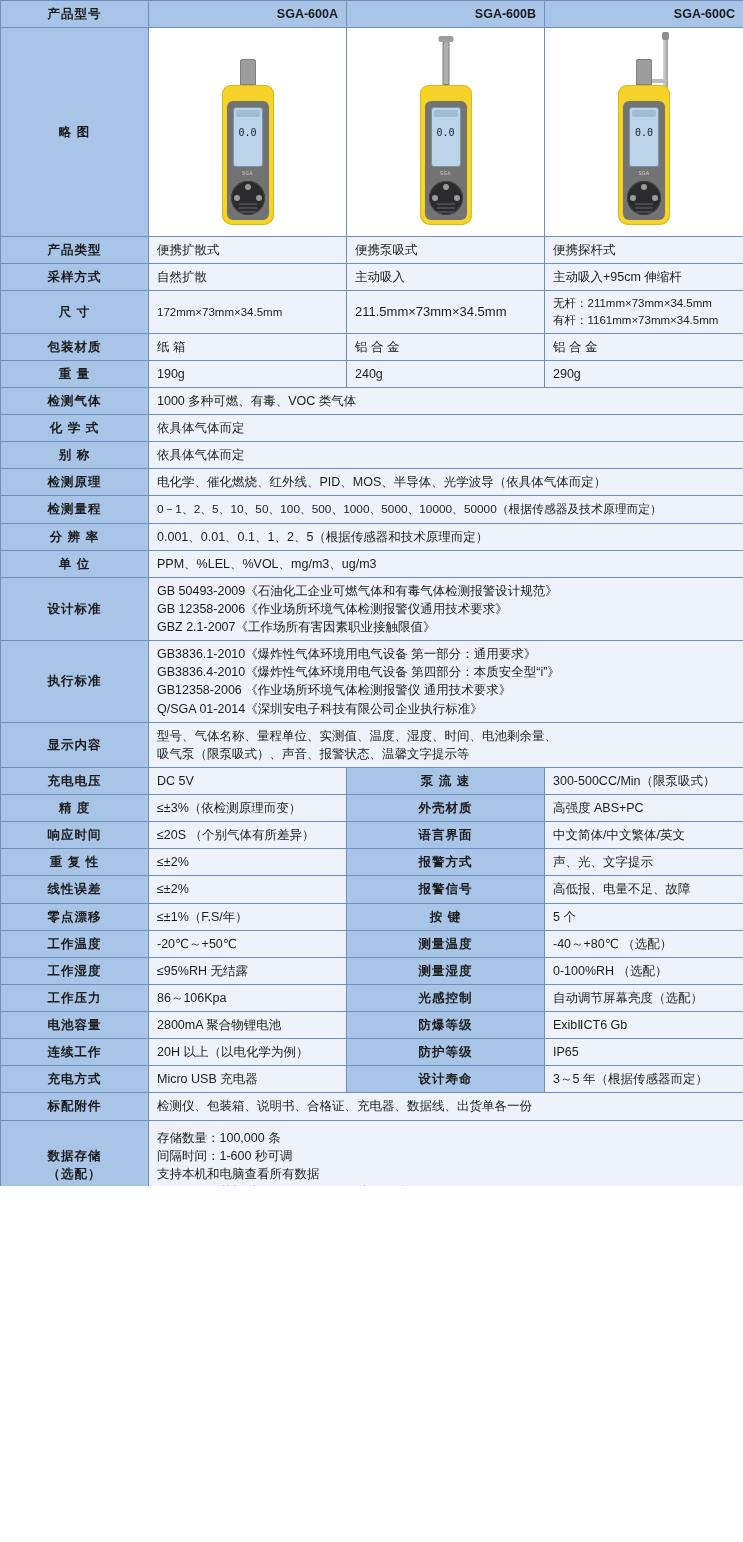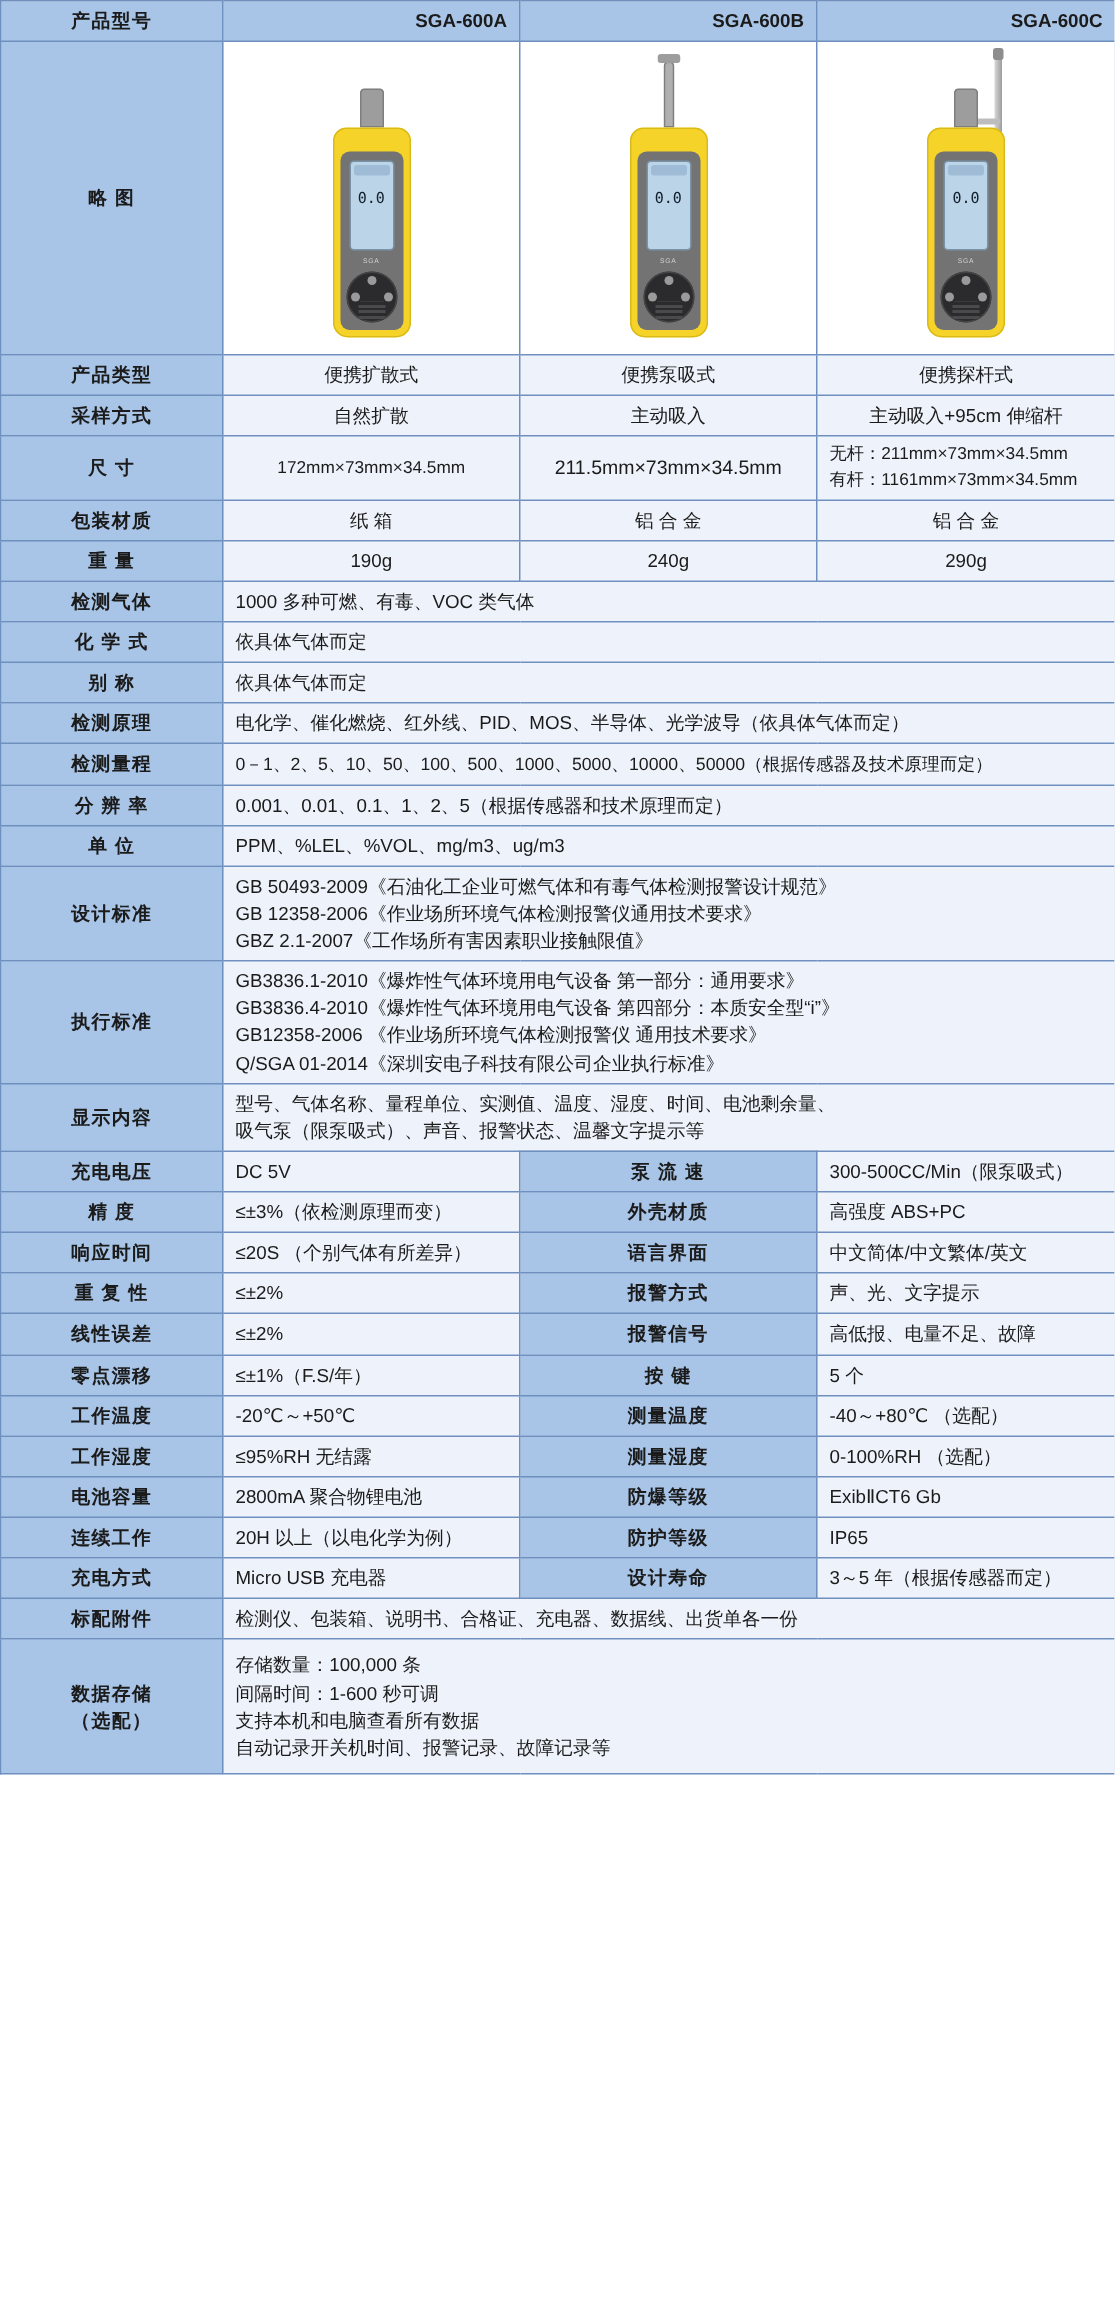--- a/index.html
+++ b/index.html
@@ -16,21 +16,21 @@
   }
   td.label{
     background:#a8c4e6;
     text-align:center;
     font-weight:bold;
     color:#111;
     letter-spacing:1px;
     font-size:13px;
   }
   td.val{background:#eef3fb;}
-  td.val.center{text-align:center;}
+  td.val.center{text-align:left;}
   td.head{
     background:#a8c4e6;
     text-align:right;
     font-weight:bold;
     font-size:13px;
   }
   td.imgcell{background:#ffffff;text-align:center;padding:6px 0;height:200px;}
   .multi{white-space:pre-line;}
   
   .device{display:inline-block;position:relative;width:86px;height:190px;}
@@ -307,20 +307,26 @@
         <td class="label">测量温度</td>
         <td class="val">-40～+80℃ （选配）</td>
       </tr>
       <tr>
         <td class="label">工作湿度</td>
         <td class="val">≤95%RH 无结露</td>
         <td class="label">测量湿度</td>
         <td class="val">0-100%RH （选配）</td>
       </tr>
       <tr>
+        <td class="label">工作压力</td>
+        <td class="val">86～106Kpa</td>
+        <td class="label">光感控制</td>
+        <td class="val">自动调节屏幕亮度（选配）</td>
+      </tr>
+      <tr>
         <td class="label">电池容量</td>
         <td class="val">2800mA 聚合物锂电池</td>
         <td class="label">防爆等级</td>
         <td class="val">ExibⅡCT6 Gb</td>
       </tr>
       <tr>
         <td class="label">连续工作</td>
         <td class="val">20H 以上（以电化学为例）</td>
         <td class="label">防护等级</td>
         <td class="val">IP65</td>

